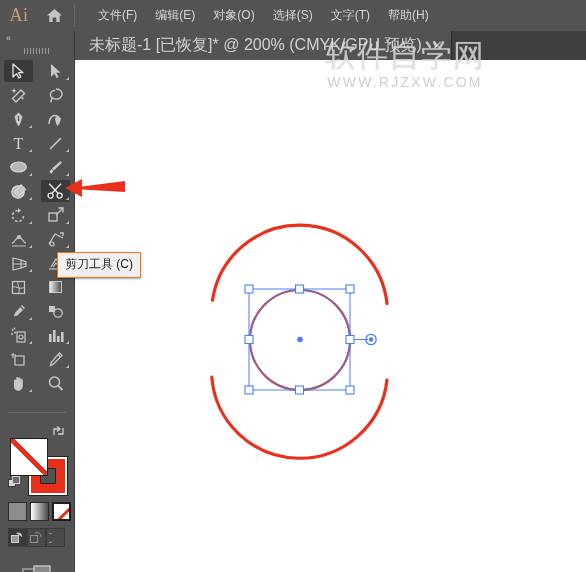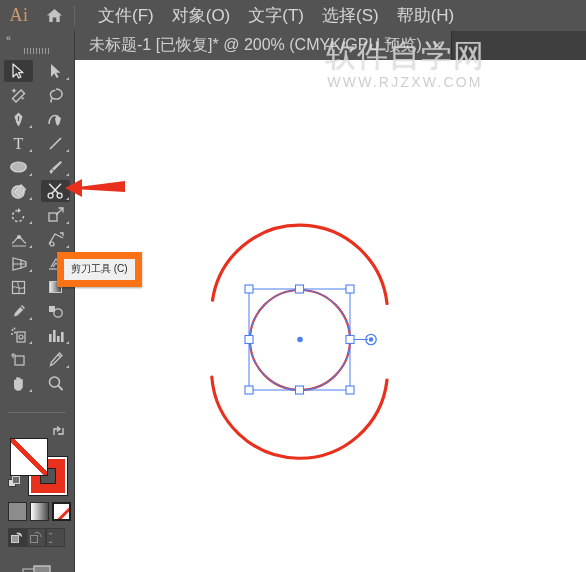--- a/index.html
+++ b/index.html
@@ -35,21 +35,21 @@
   #home-icon {
     width: 32px; height: 31px;
     display: flex; align-items: center; justify-content: center;
   }
   .menu-sep {
     width: 1px; height: 22px; background: #666; margin: 0 4px;
   }
   #menu-items { display: flex; align-items: center; margin-left: 10px; }
   .menu-item {
     color: #d6d6d6;
-    font-size: 17px;
+    font-size: 12px;
     padding: 4px 9px;
     white-space: nowrap;
     cursor: default;
   }
 
   
   #tabbar {
     position: absolute; left: 75px; top: 31px;
     width: 511px; height: 29px;
     background: #3f3f3f;
@@ -125,23 +125,23 @@
     border-left: 3px solid transparent;
     border-bottom: 3px solid #bdbdbd;
     z-index: 3;
   }
 
   
   #tooltip {
     position: absolute;
     left: 57px; top: 221px;
     background: #f0f0f0;
-    border: 7px solid #f97316;
+    border: 1px solid #f97316;
     padding: 3px 7px 4px 7px;
-    font-size: 10px;
+    font-size: 12px;
     color: #1d1d1d;
     white-space: nowrap;
     z-index: 60;
     box-shadow: 0 1px 2px rgba(0,0,0,.35);
   }
 
   
   #color-area {
     position: absolute; left: 0; top: 381px;
     width: 74px; height: 160px;
@@ -272,23 +272,24 @@
   <div id="menubar">
     <div id="ai-logo">Ai</div>
     <div id="home-icon">
       <svg width="17" height="15" viewBox="0 0 17 15">
         <path d="M8.5 1 L16 7.6 L13.7 7.6 L13.7 14 L10.3 14 L10.3 9.6 L6.7 9.6 L6.7 14 L3.3 14 L3.3 7.6 L1 7.6 Z" fill="#c3c3c3"></path>
       </svg>
     </div>
     <div class="menu-sep"></div>
     <div id="menu-items">
       <div class="menu-item">文件(F)</div>
+      <div class="menu-item">编辑(E)</div>
       <div class="menu-item">对象(O)</div>
+      <div class="menu-item">选择(S)</div>
       <div class="menu-item">文字(T)</div>
-      <div class="menu-item">选择(S)</div>
       <div class="menu-item">帮助(H)</div>
     </div>
   </div>
 
   <div id="tabbar">
     <div id="doc-tab">
       <span id="doc-tab-label">未标题-1 [已恢复]* @ 200% (CMYK/GPU 预览)</span>
       <span id="doc-tab-close">✕</span>
     </div>
   </div>

